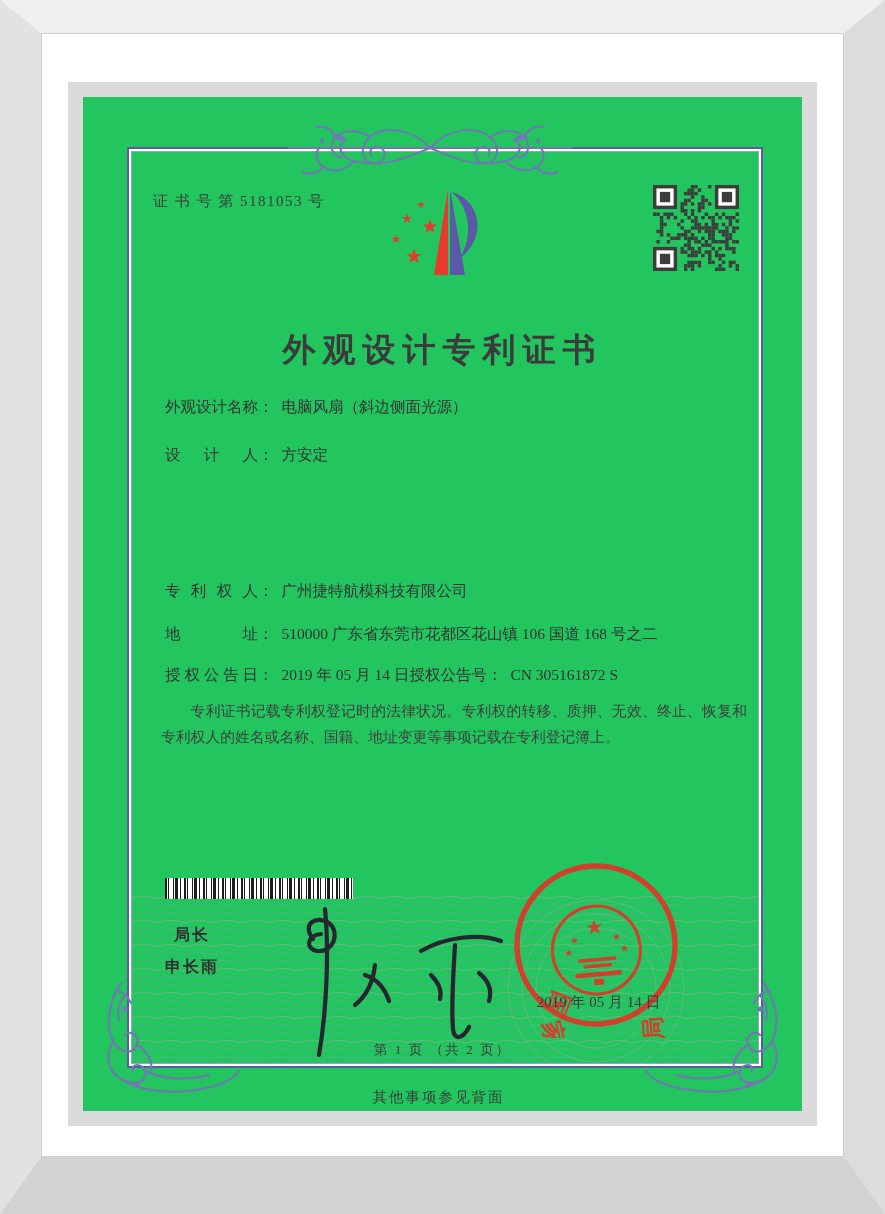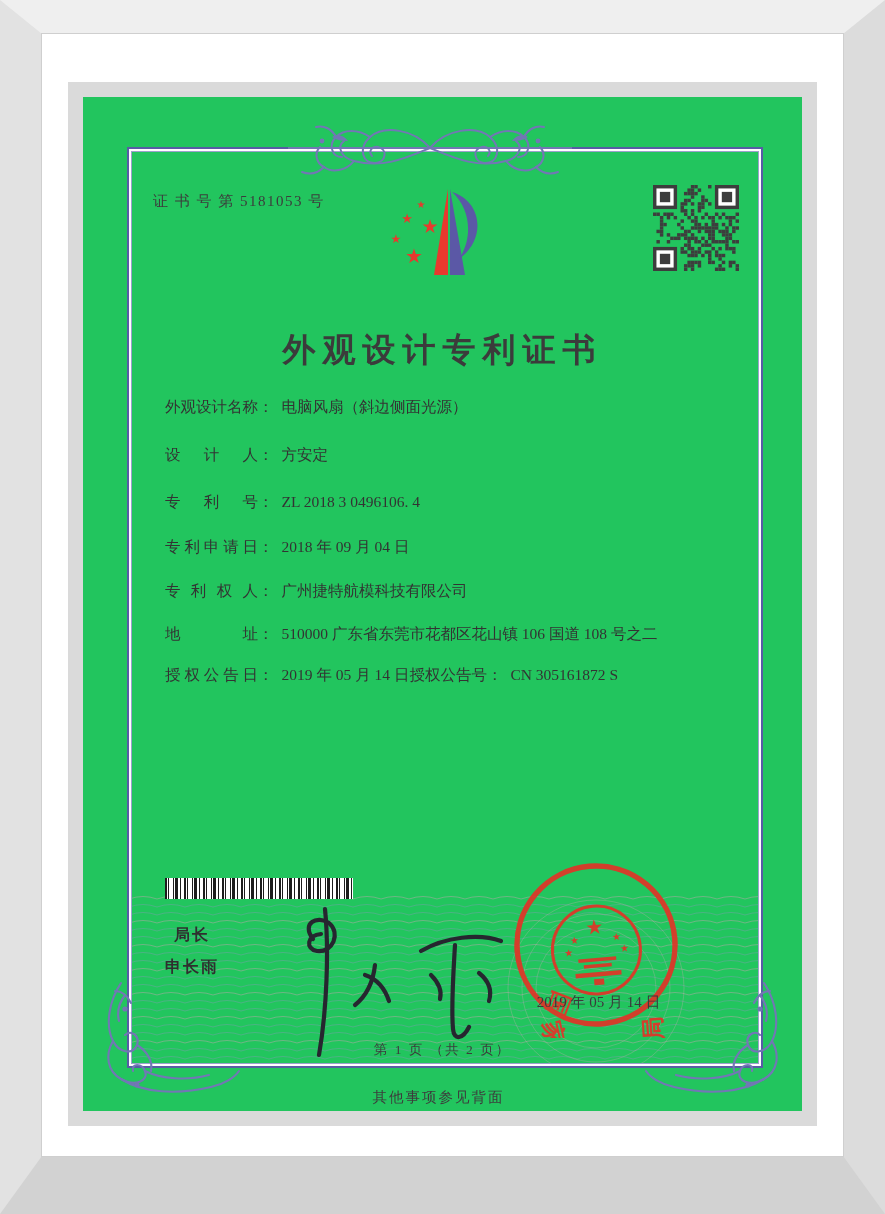--- a/index.html
+++ b/index.html
@@ -352,37 +352,32 @@
             </svg>
 
           <div class="title">外观设计专利证书</div>
 
           <div class="row r1">
             <span class="lbl">外观设计名称</span><span class="colon">：</span><span class="val">电脑风扇（斜边侧面光源）</span>
           </div>
           <div class="row r2">
             <span class="lbl">设计人</span><span class="colon">：</span><span class="val">方安定</span>
           </div>
-          <div class="row r3">
-            <span class="lbl">专利号</span><span class="colon">：</span><span class="val">ZL 2018 3 0496106. 4</span>
-          </div>
-          <div class="row r4">
-            <span class="lbl">专利申请日</span><span class="colon">：</span><span class="val">2018 年 09 月 04 日</span>
-          </div>
           <div class="row r5">
             <span class="lbl">专利权人</span><span class="colon">：</span><span class="val">广州捷特航模科技有限公司</span>
           </div>
           <div class="row r6">
-            <span class="lbl">地址</span><span class="colon">：</span><span class="val">510000 广东省东莞市花都区花山镇 106 国道 108 号之二</span>
+            <span class="lbl">地址</span><span class="colon">：</span><span class="val">510000 广东省东莞市花都区花山镇 106 国道 168 号之二</span>
           </div>
           <div class="row r7">
             <span class="lbl">授权公告日</span><span class="colon">：</span><span class="val">2019 年 05 月 14 日</span><span class="grant2"><span>授权公告号</span><span class="colon">：</span><span>CN 305161872 S</span></span>
           </div>
 
           <div class="paras">
+            <p>专利证书记载专利权登记时的法律状况。专利权的转移、质押、无效、终止、恢复和专利权人的姓名或名称、国籍、地址变更等事项记载在专利登记簿上。</p>
           </div>
 
           <div class="barcode"></div>
 
           <div class="director-title">局长</div>
           <div class="director-name">申长雨</div>
           <svg class="signature" viewBox="0 0 300 210">
             <g stroke="#26262f" stroke-width="4.2" fill="none" stroke-linecap="round" stroke-linejoin="round">
               <path d="M60,52 C48,36 64,28 76,36 C88,46 80,66 64,64 C52,62 54,48 68,47"></path>
               <path d="M72,22 C76,62 74,122 66,168"></path>

